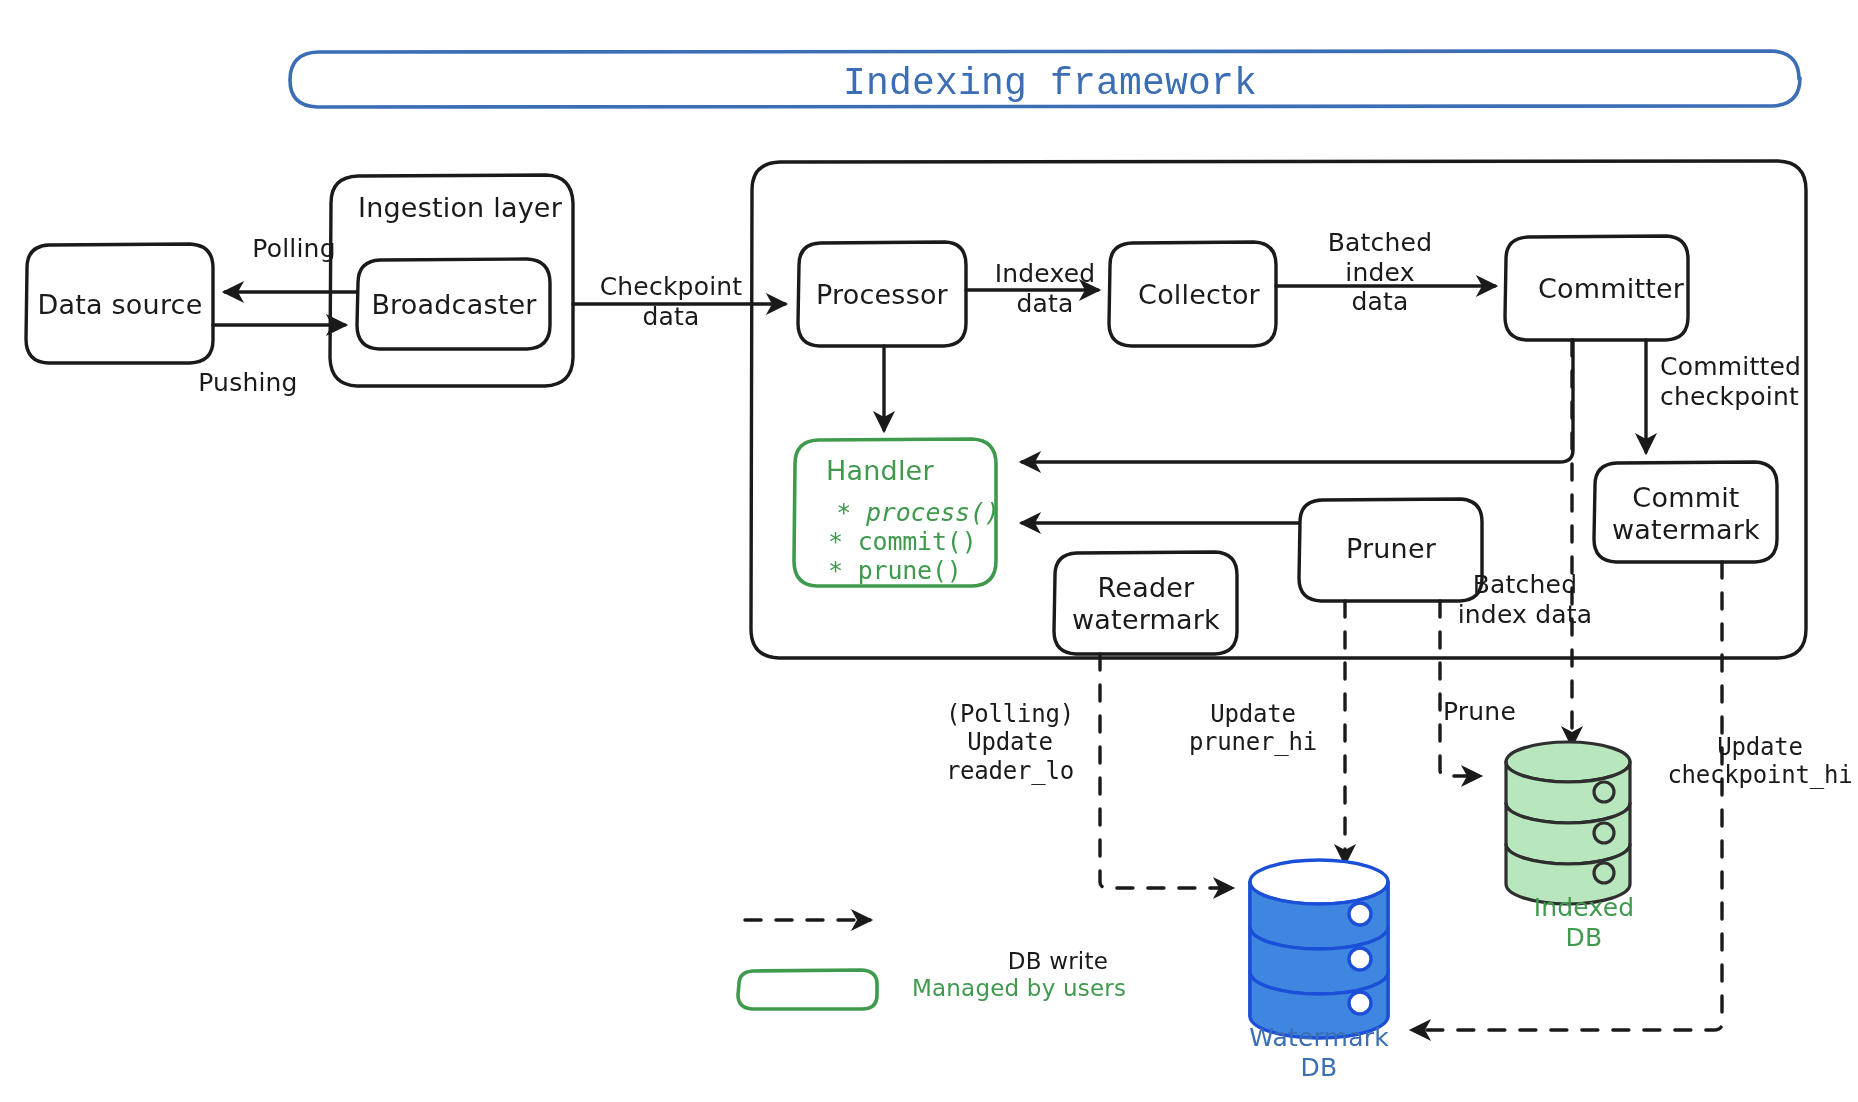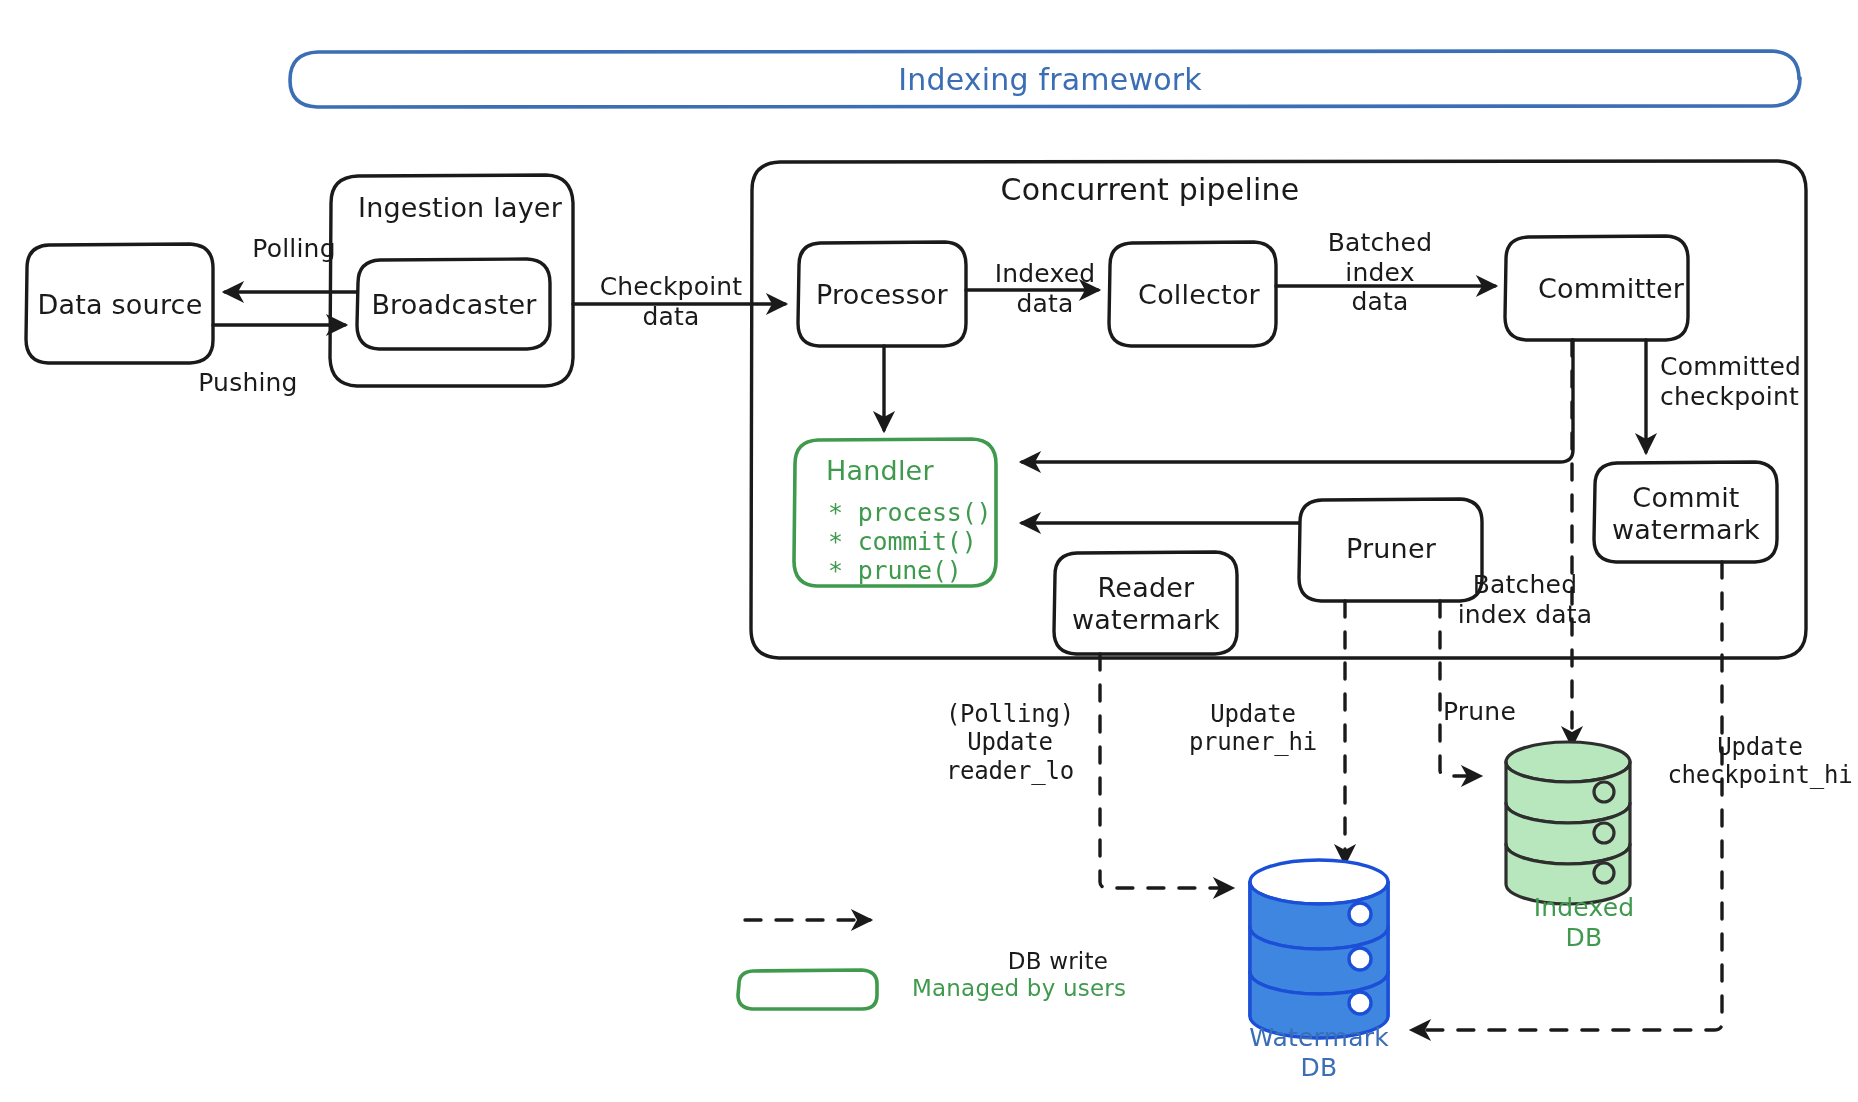--- a/index.html
+++ b/index.html
@@ -33,21 +33,21 @@
     line-height: 1.18;
     white-space: pre;
     letter-spacing: .2px;
   }
   .mono {
     font-family: "DejaVu Sans Mono", monospace;
     letter-spacing: -0.2px;
   }
   .blue  { color: #3b6eb4; }
   .green { color: #3f9a4e; margin-left: 16px; }
-  .t-title   { font-size: 30px; }
+  .t-title   { font-size: 38px; font-family: Liberation Mono, monospace; }
   .t-box     { font-size: 27px; }
   .t-edge    { font-size: 25px; }
   .t-legend  { font-size: 23px; }
   .t-handler { font-size: 25px; }
   .t-db      { font-size: 25px; }
   .t-dbwrite { font-size: 24px; }
 </style>
 </head>
 <body>
 
@@ -204,42 +204,41 @@
         <circle cx="1604" cy="873" r="10" fill="#b9e7bd"></circle>
       </g>
 
     </g>
   </svg>
 
   <div class="lbl t-title blue" style="left:790px; top:62px; width:520px;">Indexing framework</div>
 
   <div class="lbl t-box" style="left:358px; top:192px; width:190px;">Ingestion layer</div>
 
-  <div class="lbl t-title" style="left:960px; top:172px; width:380px;">Concurrent pipeline</div>
 
   <div class="lbl t-box" style="left:30px; top:289px; width:180px;">Data source</div>
 
   <div class="lbl t-box" style="left:362px; top:289px; width:184px;">Broadcaster</div>
 
   <div class="lbl t-box" style="left:802px; top:279px; width:160px;">Processor</div>
 
   <div class="lbl t-box" style="left:1113px; top:279px; width:172px;">Collector</div>
 
   <div class="lbl t-box" style="left:1509px; top:273px; width:204px;">Committer</div>
 
   <div class="lbl t-box" style="left:1598px; top:482px; width:176px;">Commit
 watermark</div>
 
   <div class="lbl t-box" style="left:1058px; top:572px; width:176px;">Reader
 watermark</div>
 
   <div class="lbl t-box" style="left:1303px; top:533px; width:176px;">Pruner</div>
 
   <div class="lbl t-box green" style="left:810px; top:455px; width:150px; text-align:left;">Handler</div>
-  <div class="lbl t-handler mono green" style="left:812px; top:498px; width:180px; text-align:left;">* process()</div>
+  <div class="lbl t-handler mono green" style="left:812px; top:498px; width:180px; text-align:center;font-style:italic;">* process()</div>
   <div class="lbl t-handler mono green" style="left:812px; top:527px; width:180px; text-align:left;">* commit()</div>
   <div class="lbl t-handler mono green" style="left:812px; top:556px; width:180px; text-align:left;">* prune()</div>
 
   <div class="lbl t-edge" style="left:224px; top:234px; width:140px;">Polling</div>
 
   <div class="lbl t-edge" style="left:178px; top:331px; width:140px;margin-top:37px;">Pushing</div>
 
   <div class="lbl t-edge" style="left:576px; top:272px; width:190px;">Checkpoint
 data</div>
 

